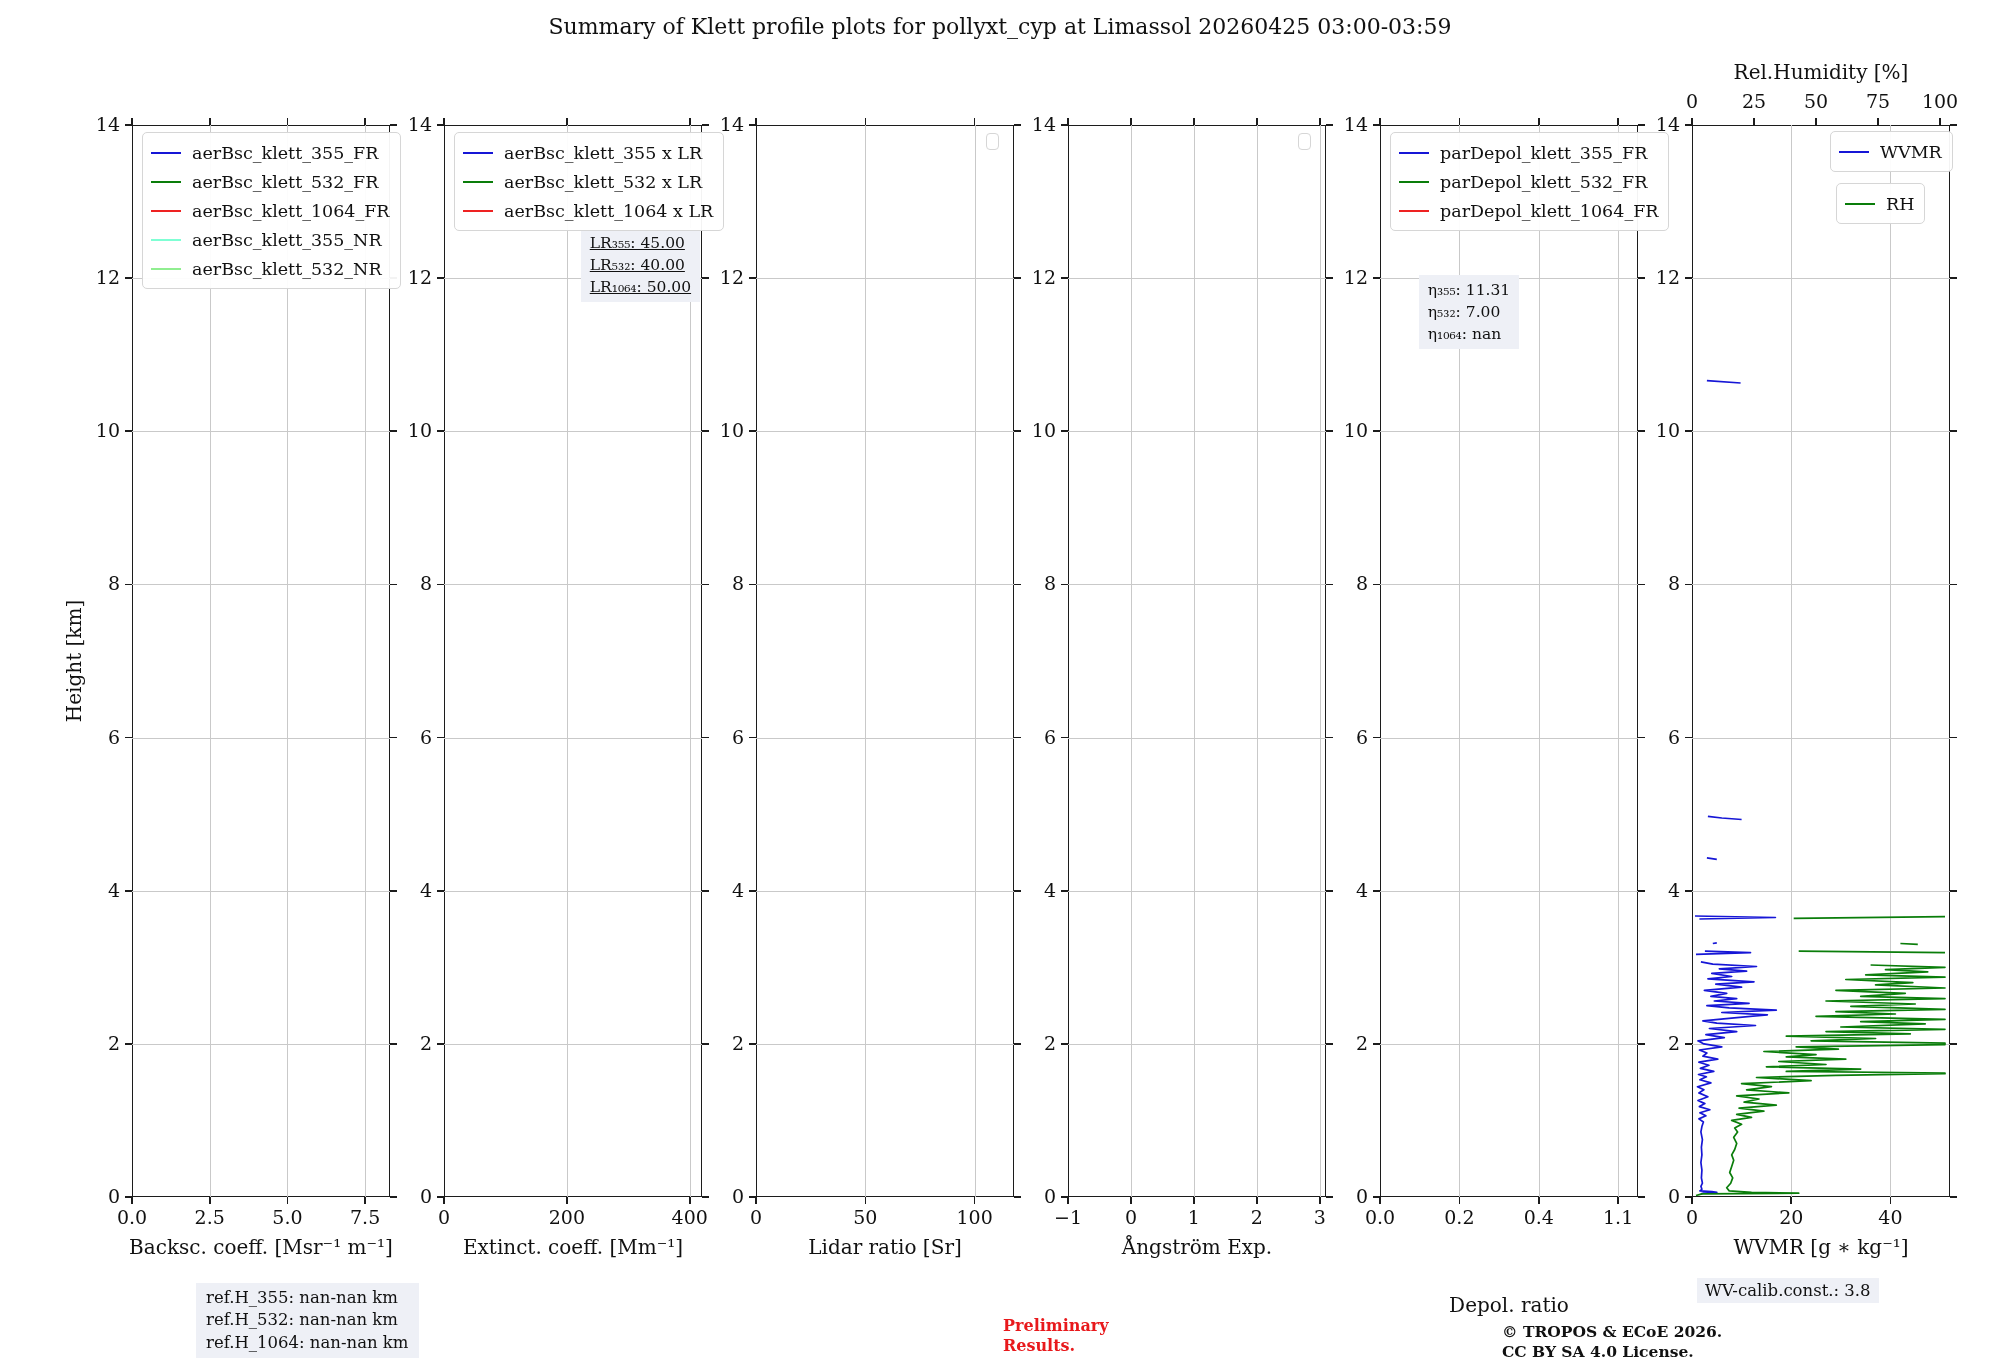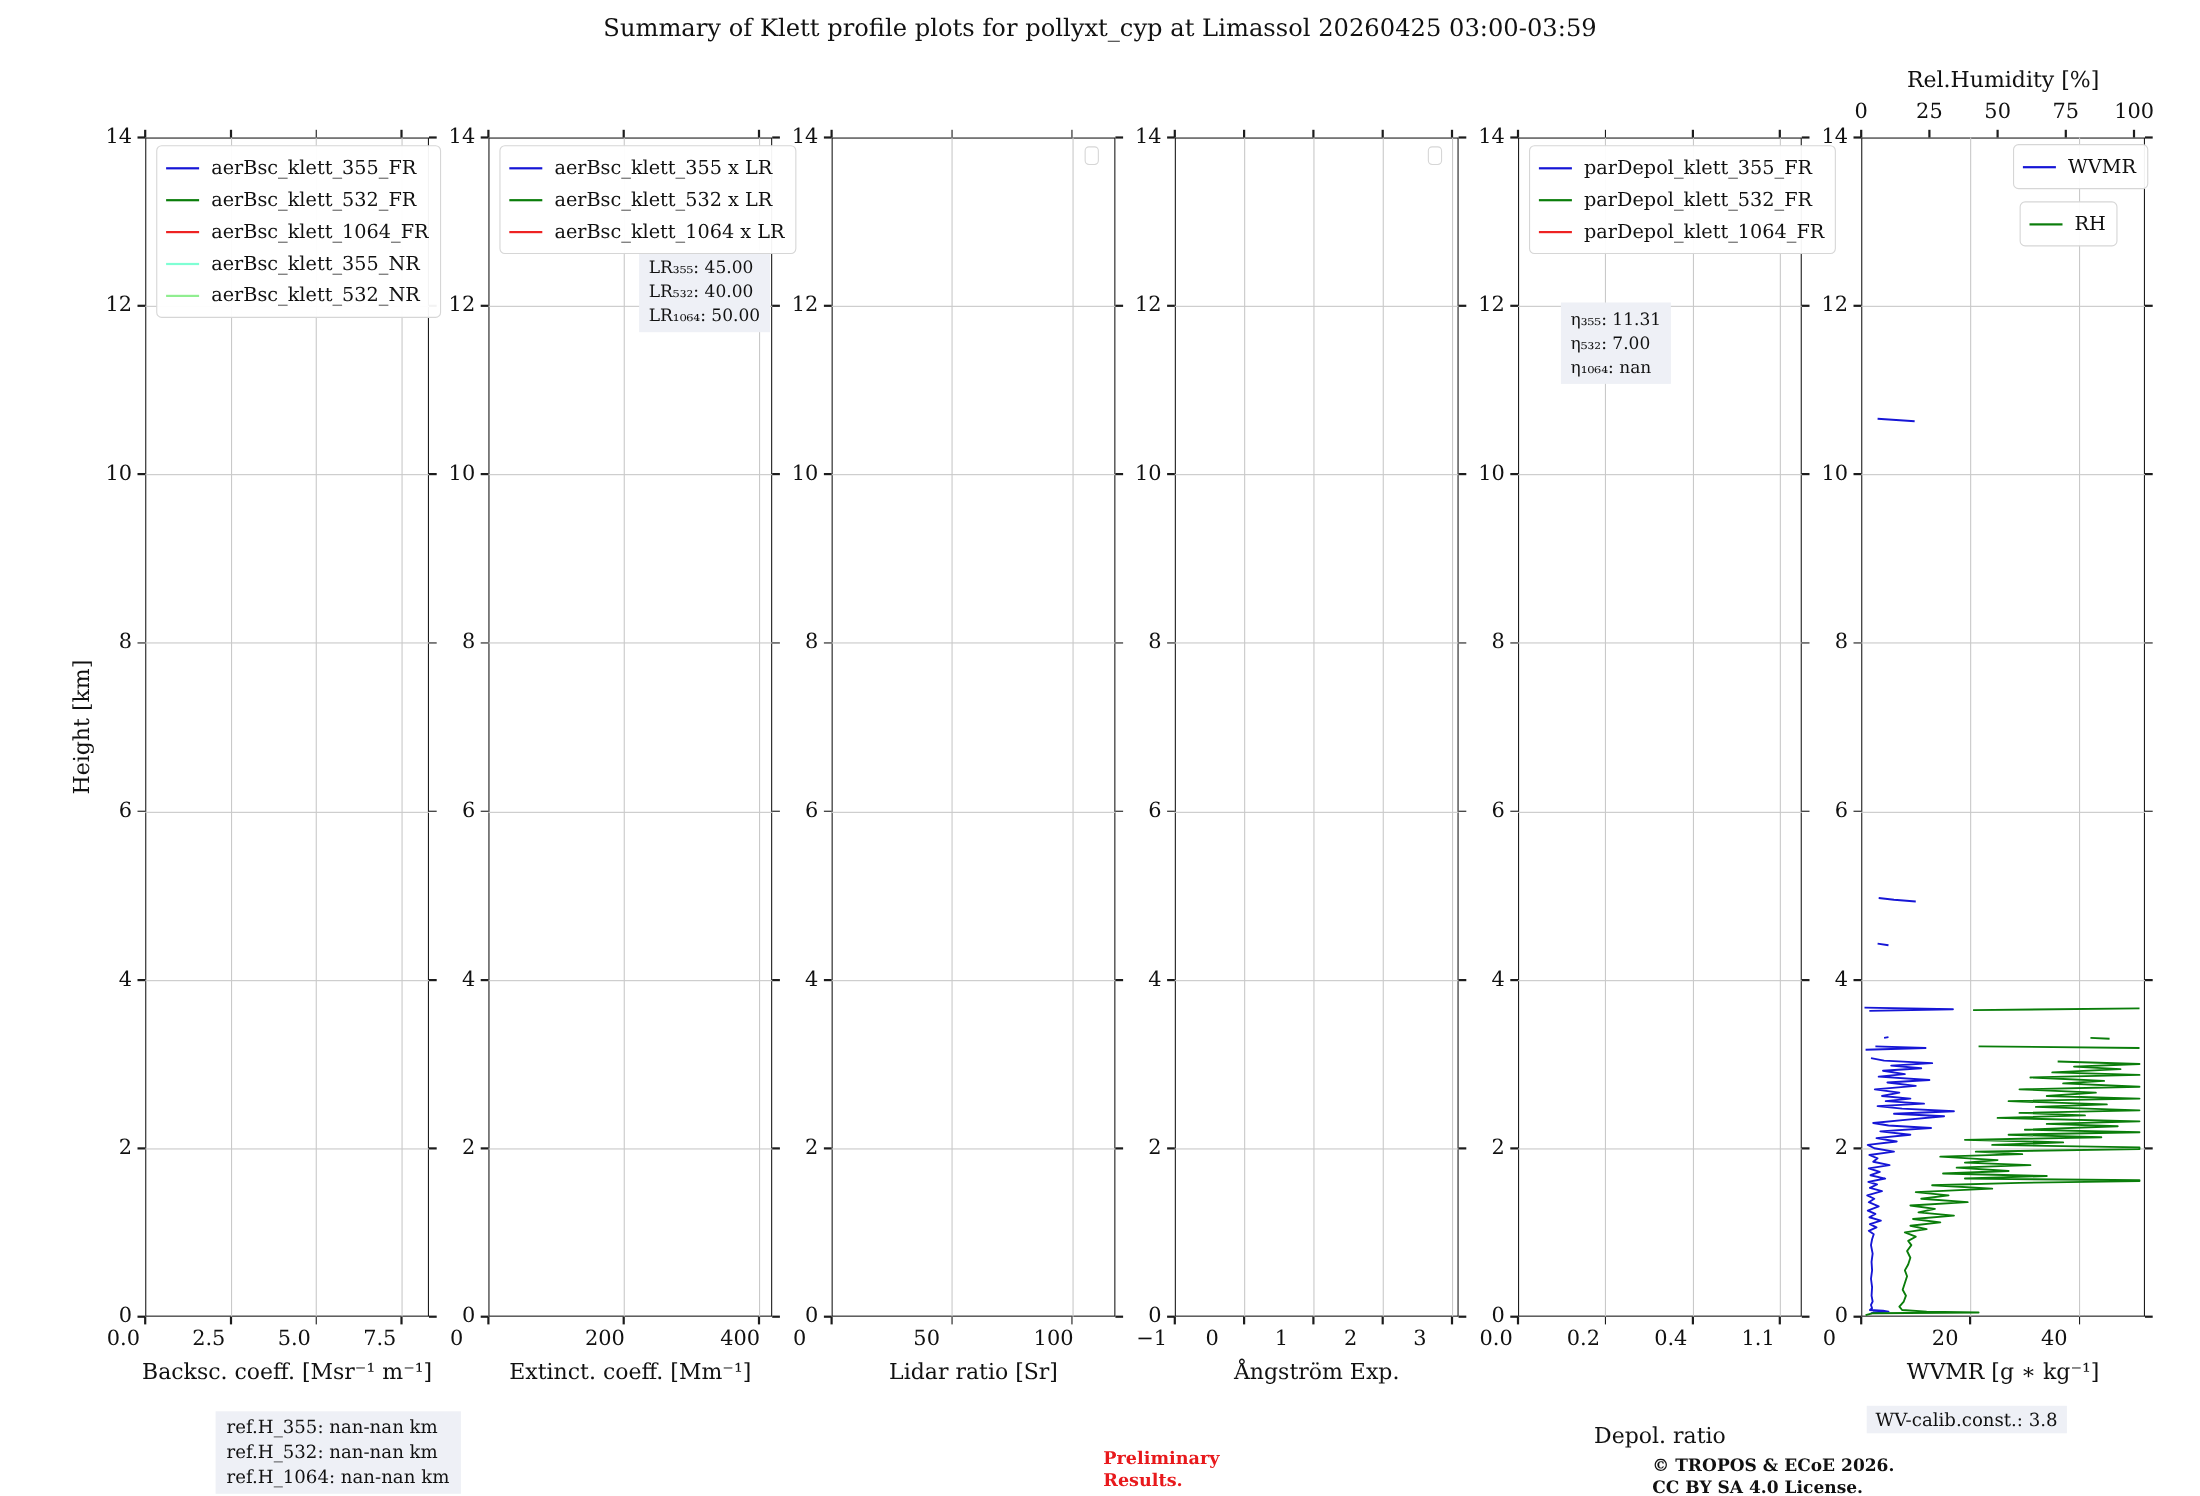--- a/index.html
+++ b/index.html
@@ -3,21 +3,21 @@
 <meta charset="utf-8">
 <style>
   html,body{margin:0;padding:0;background:#ffffff;}
   #canvas{position:relative;width:2000px;height:1360px;background:#fff;
           font-family:"DejaVu Serif","Liberation Serif",serif;color:#111;overflow:hidden;}
   .title{position:absolute;top:14px;left:0;width:2000px;text-align:center;font-size:22px;color:#111;}
   .panel-frame{position:absolute;border:1.4px solid #1c1c1c;box-sizing:border-box;background:transparent;}
   .gridline-v{position:absolute;width:1px;background:#c9c9c9;}
   .gridline-h{position:absolute;height:1px;background:#c9c9c9;}
   .tick{position:absolute;background:#1c1c1c;}
-  .xticklabel{position:absolute;font-size:19px;width:70px;margin-left:-35px;color:#111;}
+  .xticklabel{position:absolute;font-size:19px;text-align:center;width:70px;margin-left:-35px;color:#111;}
   .yticklabel{position:absolute;font-size:19px;text-align:right;width:46px;color:#111;}
   .xlabel{position:absolute;font-size:20px;text-align:center;color:#111;}
   .toplabel{position:absolute;font-size:19px;text-align:center;width:70px;margin-left:-35px;color:#111;}
   .topaxis-title{position:absolute;font-size:20px;text-align:center;color:#111;}
   .ylabel{position:absolute;font-size:20px;transform:translate(-50%,-50%) rotate(-90deg);white-space:nowrap;color:#111;}
   .legend{position:absolute;background:rgba(255,255,255,.95);border:1px solid #d6d6d6;border-radius:5px;
           padding:5px 10px 5px 8px;z-index:5;}
   .legend-empty{position:absolute;background:rgba(255,255,255,.95);border:1px solid #d6d6d6;border-radius:4px;
           width:11px;height:15px;z-index:5;}
   .lrow{display:flex;align-items:center;height:29px;white-space:nowrap;}
@@ -159,21 +159,21 @@
         </div>
         <div class="lrow">
           <div class="lsample" style="border-top-color: rgb(10, 125, 10);"></div>
           <div class="ltext">aerBsc_klett_532 x LR</div>
         </div>
         <div class="lrow">
           <div class="lsample" style="border-top-color: rgb(238, 34, 34);"></div>
           <div class="ltext">aerBsc_klett_1064 x LR</div>
         </div>
       </div>
-      <div class="annot" style="left: 580.74px; top: 228px;">
+      <div class="annot" style="left: 580.74px; top: 228px; text-decoration: underline;">
         <div class="">LR₃₅₅: 45.00</div>
         <div class="">LR₅₃₂: 40.00</div>
         <div class="">LR₁₀₆₄: 50.00</div>
       </div>
       <div class="panel-frame" style="left: 756px; top: 125px; width: 258px; height: 1072px;"></div>
       <div class="tick" style="left: 749px; top: 1196.2px; width: 7px; height: 1.6px;"></div>
       <div class="tick" style="left: 1014px; top: 1196.2px; width: 7px; height: 1.6px;"></div>
       <div class="yticklabel" style="left: 698px; top: 1185px;">0</div>
       <div class="gridline-h" style="left: 756px; top: 1043.86px; width: 258px;"></div>
       <div class="tick" style="left: 749px; top: 1043.06px; width: 7px; height: 1.6px;"></div>

